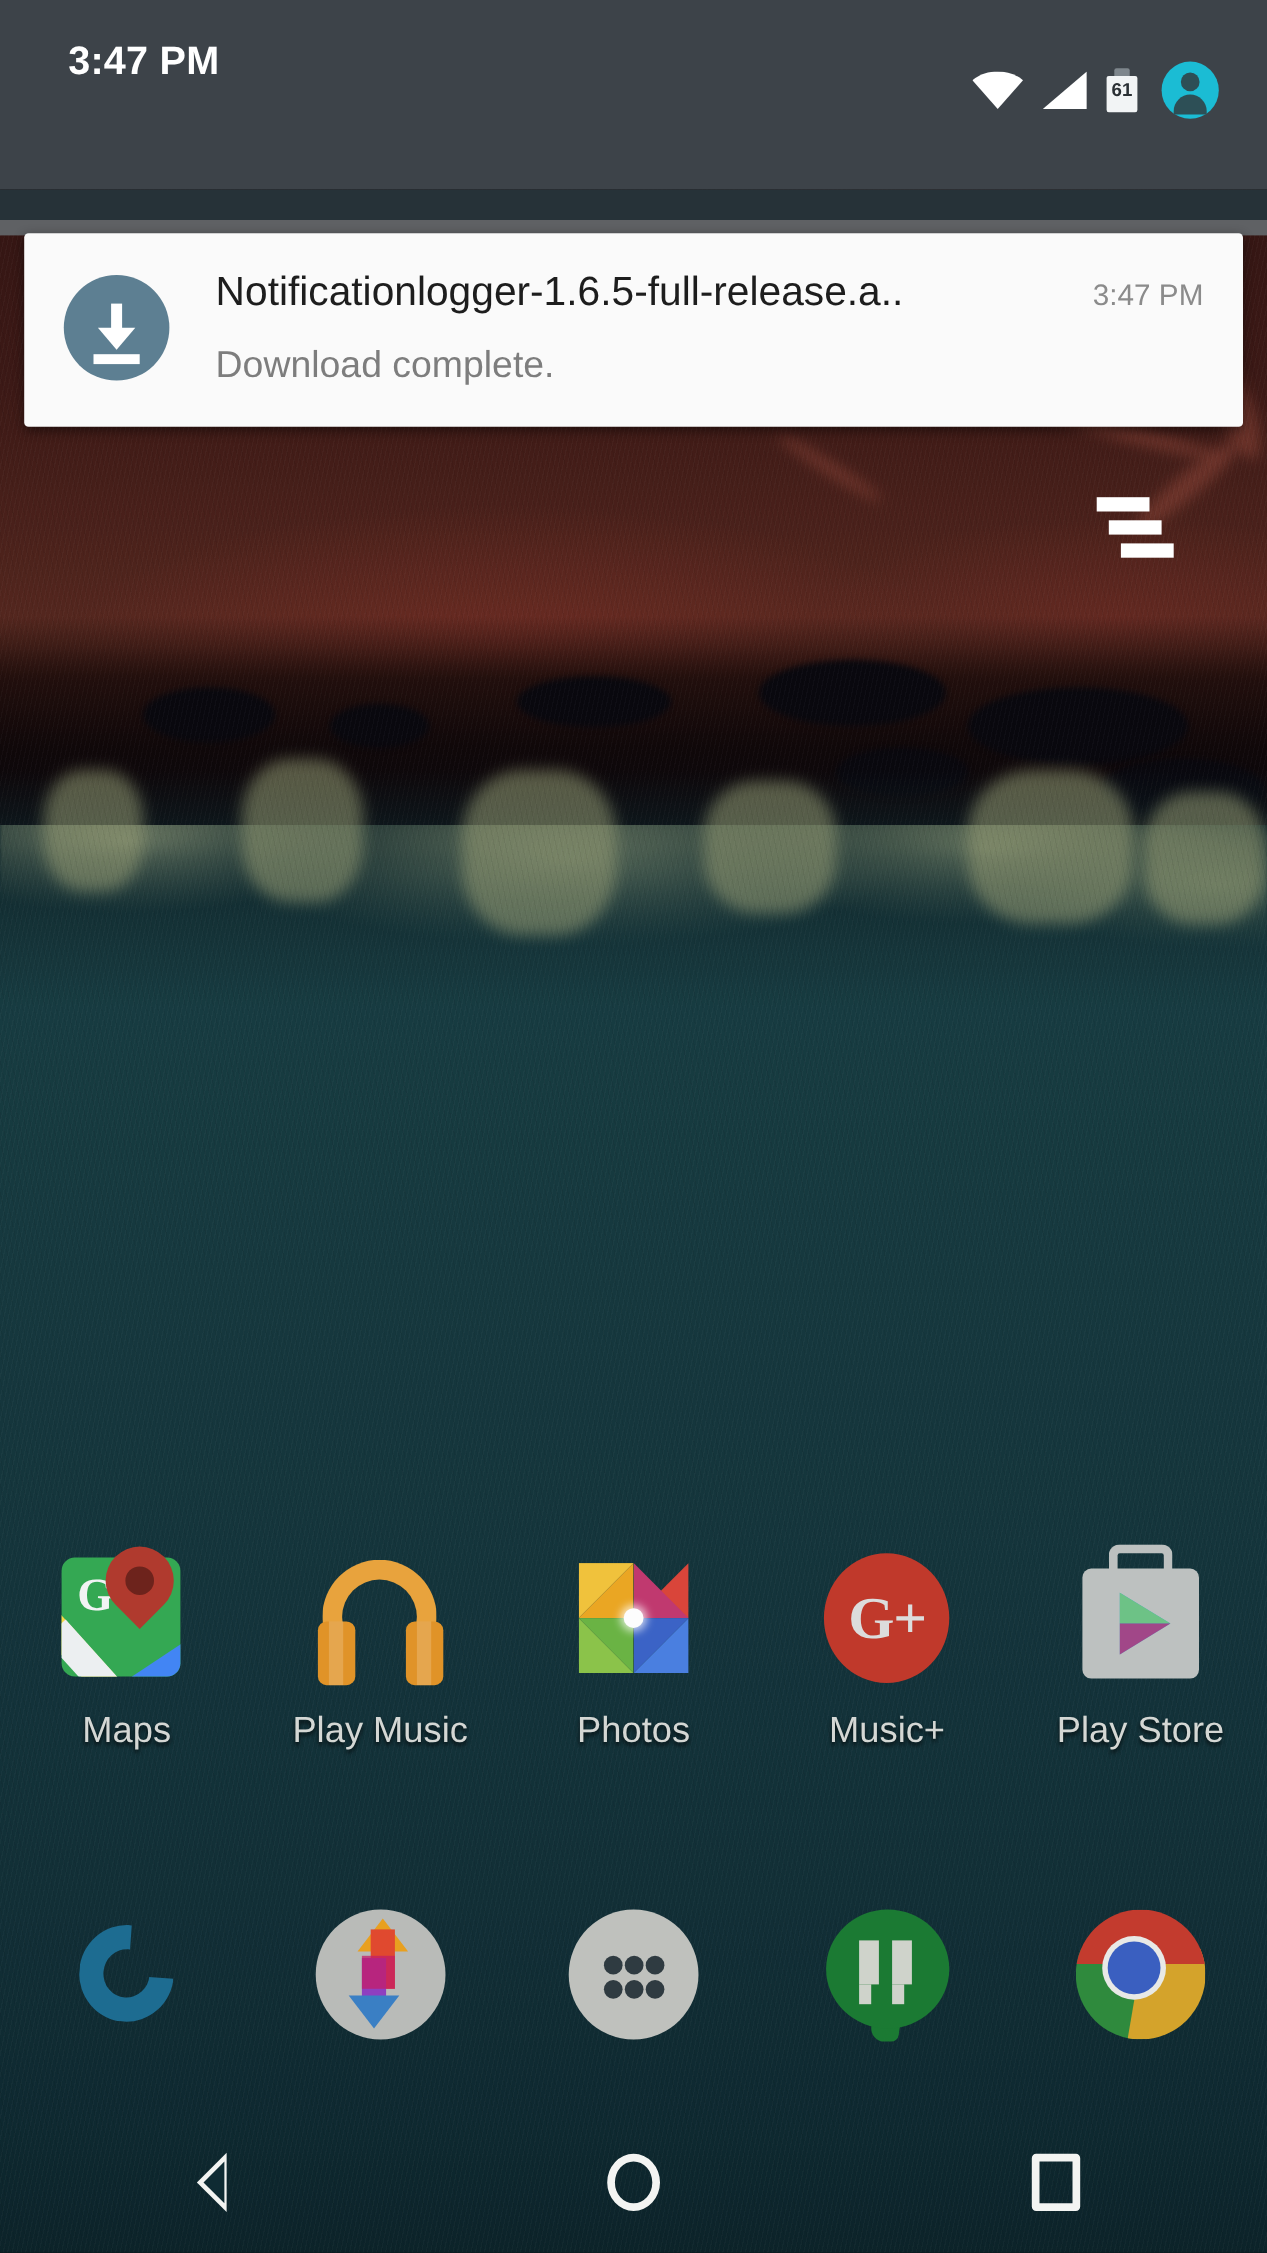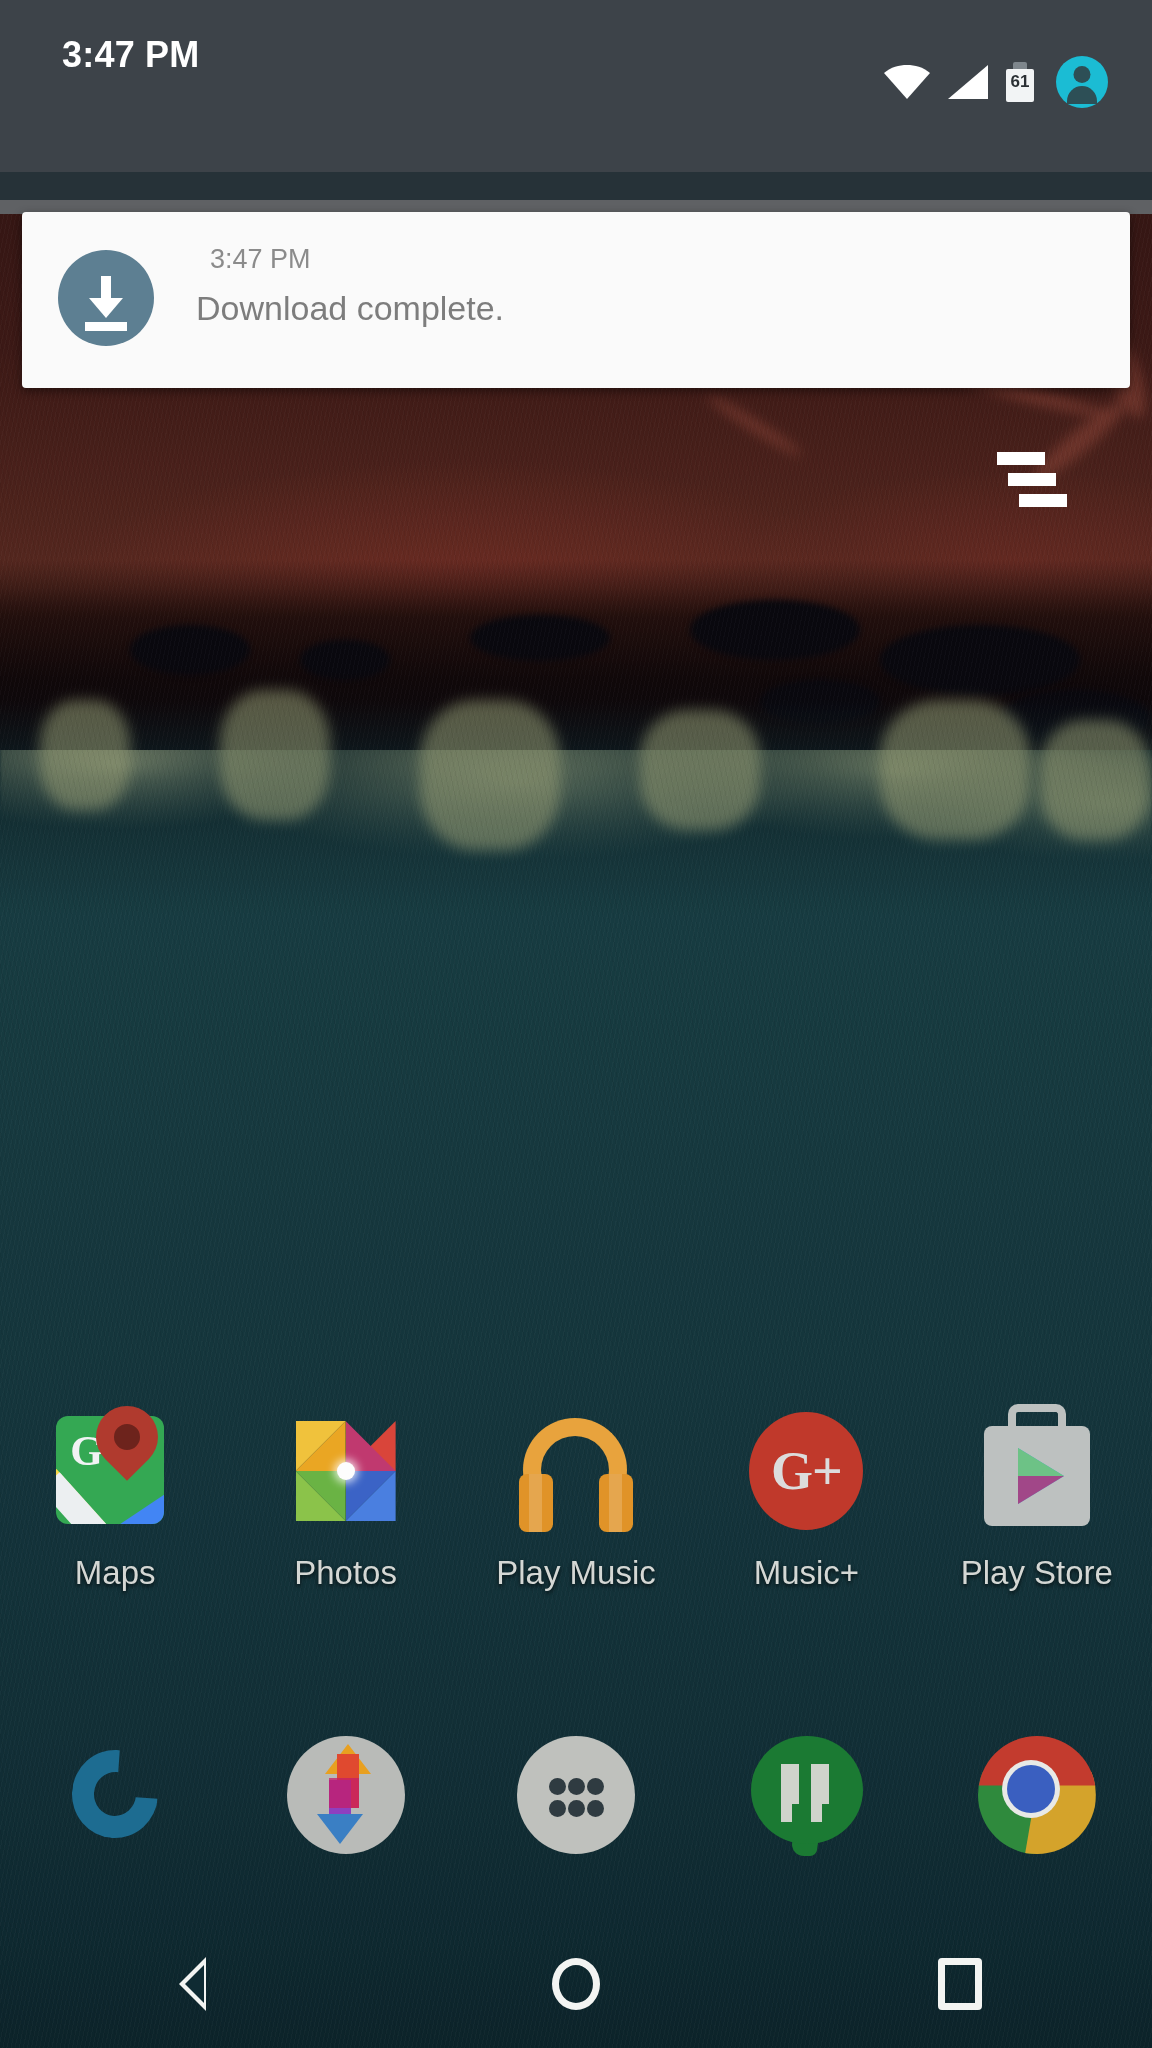--- a/index.html
+++ b/index.html
@@ -172,21 +172,21 @@
   #notif-text { flex:1; min-width:0; padding:32px 0 0 42px; }
   #notif-line1 {
     display:flex; align-items:baseline; justify-content:space-between;
     padding-right:36px;
   }
   #notif-title {
     font-size:37px; color:#1d1d1d; white-space:nowrap;
     overflow:hidden; text-overflow:clip; max-width:760px;
   }
   #notif-time { font-size:27px; color:#8b8b8b; flex:none; padding-left:14px; }
-  #notif-body { font-size:34px; color:#7d7d7d; margin-top:14px; }
+  #notif-body { font-size:34px; color:#7d7d7d; margin-top:27px; }
 
   
   #bars-icon {
     position:absolute; left:997px; top:452px; width:70px; height:55px; z-index:15;
   }
   #bars-icon i { position:absolute; display:block; height:13px; background:#ffffff; }
   #bars-icon i:nth-child(1){ left:0px;  top:0px;  width:48px; }
   #bars-icon i:nth-child(2){ left:11px; top:21px; width:48px; }
   #bars-icon i:nth-child(3){ left:22px; top:42px; width:48px; }
 
@@ -504,39 +504,49 @@
   <div id="shade-gray-strip"></div>
 
   <div id="notif-card">
     <div id="notif-icon">
       <div class="dl-shaft"></div>
       <div class="dl-head"></div>
       <div class="dl-bar"></div>
     </div>
     <div id="notif-text">
       <div id="notif-line1">
+        <div id="notif-title">Notificationlogger-1.6.5-full-release.a..</div>
         <div id="notif-time">3:47 PM</div>
       </div>
       <div id="notif-body">Download complete.</div>
     </div>
   </div>
 
   <div id="app-row">
 
     <div class="app-cell">
       <div class="app-icon ic-maps">
         <div class="maps-sq">
           <div class="maps-yellow"></div>
           <div class="maps-white"></div>
           <div class="maps-blue"></div>
           <div class="maps-g">G</div>
         </div>
         <div class="maps-pin"></div>
       </div>
       <div class="app-label">Maps</div>
+    </div>
+
+    <div class="app-cell">
+      <div class="app-icon">
+        <div class="hp-band"></div>
+        <div class="hp-cup-l"></div>
+        <div class="hp-cup-r"></div>
+      </div>
+      <div class="app-label">Play Music</div>
     </div>
 
     <div class="app-cell">
       <div class="app-icon">
         <div class="pw">
           <span class="p4"></span>
           <span class="p4b"></span>
           <span class="p1"></span>
           <span class="p1b"></span>
           <span class="p3"></span>
@@ -544,29 +554,20 @@
           <span class="p2"></span>
           <span class="p2b"></span>
           <div class="pw-center"></div>
         </div>
       </div>
       <div class="app-label">Photos</div>
     </div>
 
     <div class="app-cell">
       <div class="app-icon">
-        <div class="hp-band"></div>
-        <div class="hp-cup-l"></div>
-        <div class="hp-cup-r"></div>
-      </div>
-      <div class="app-label">Play Music</div>
-    </div>
-
-    <div class="app-cell">
-      <div class="app-icon">
         <div class="gp-circle">
           <span class="gp-txt">G+</span>
         </div>
       </div>
       <div class="app-label">Music+</div>
     </div>
 
     <div class="app-cell">
       <div class="app-icon">
         <div class="ps-handle"></div>

